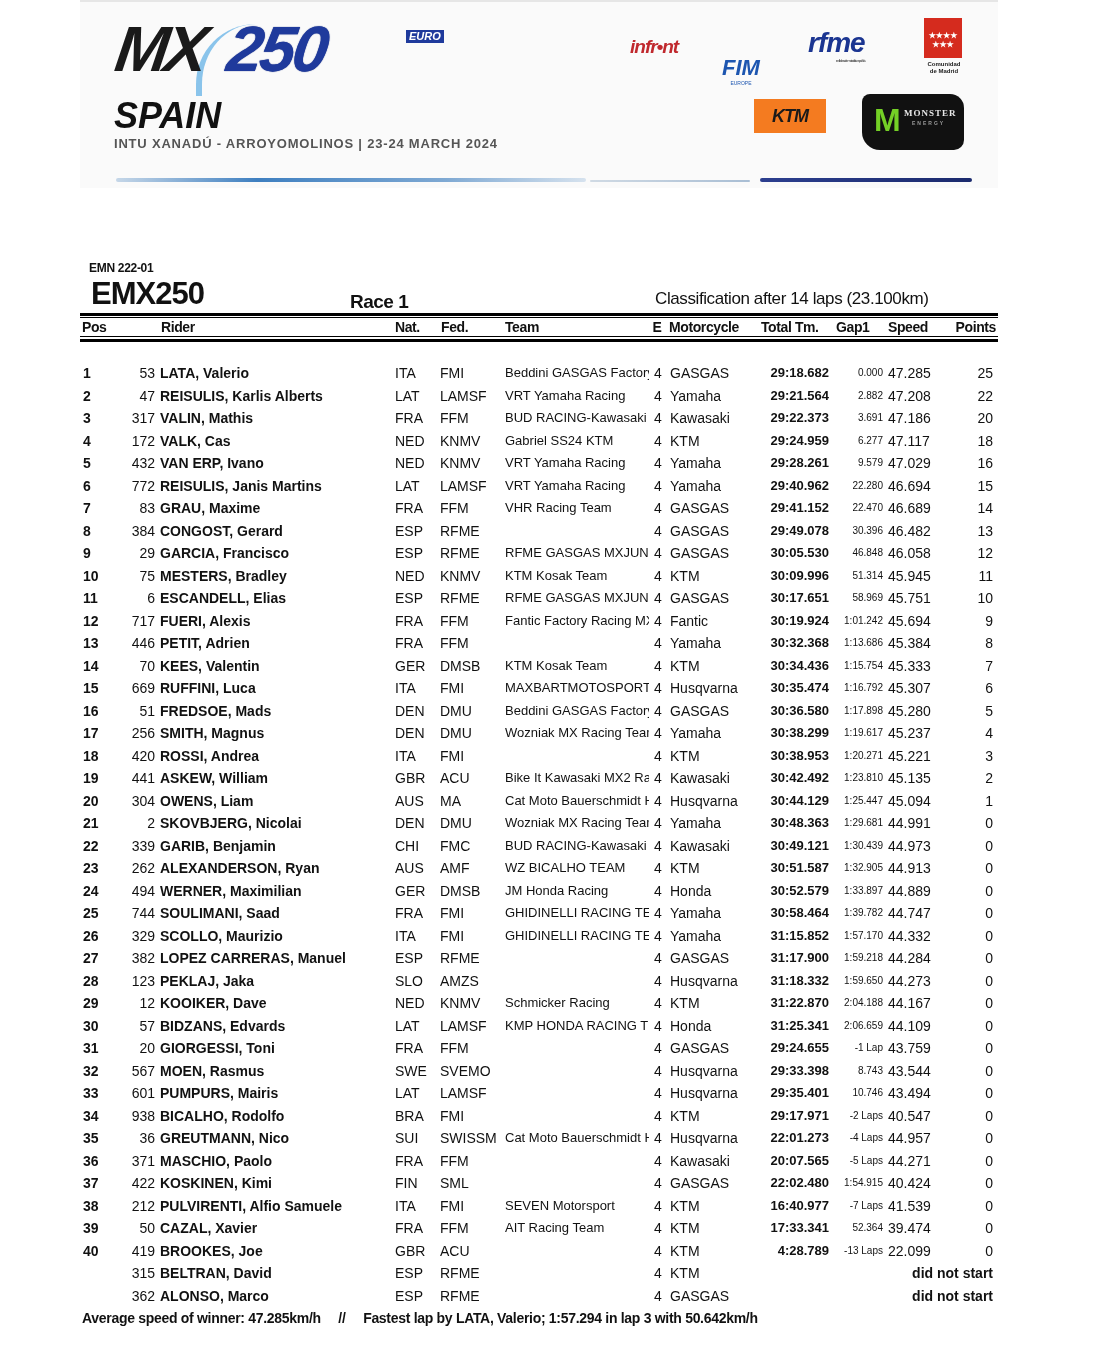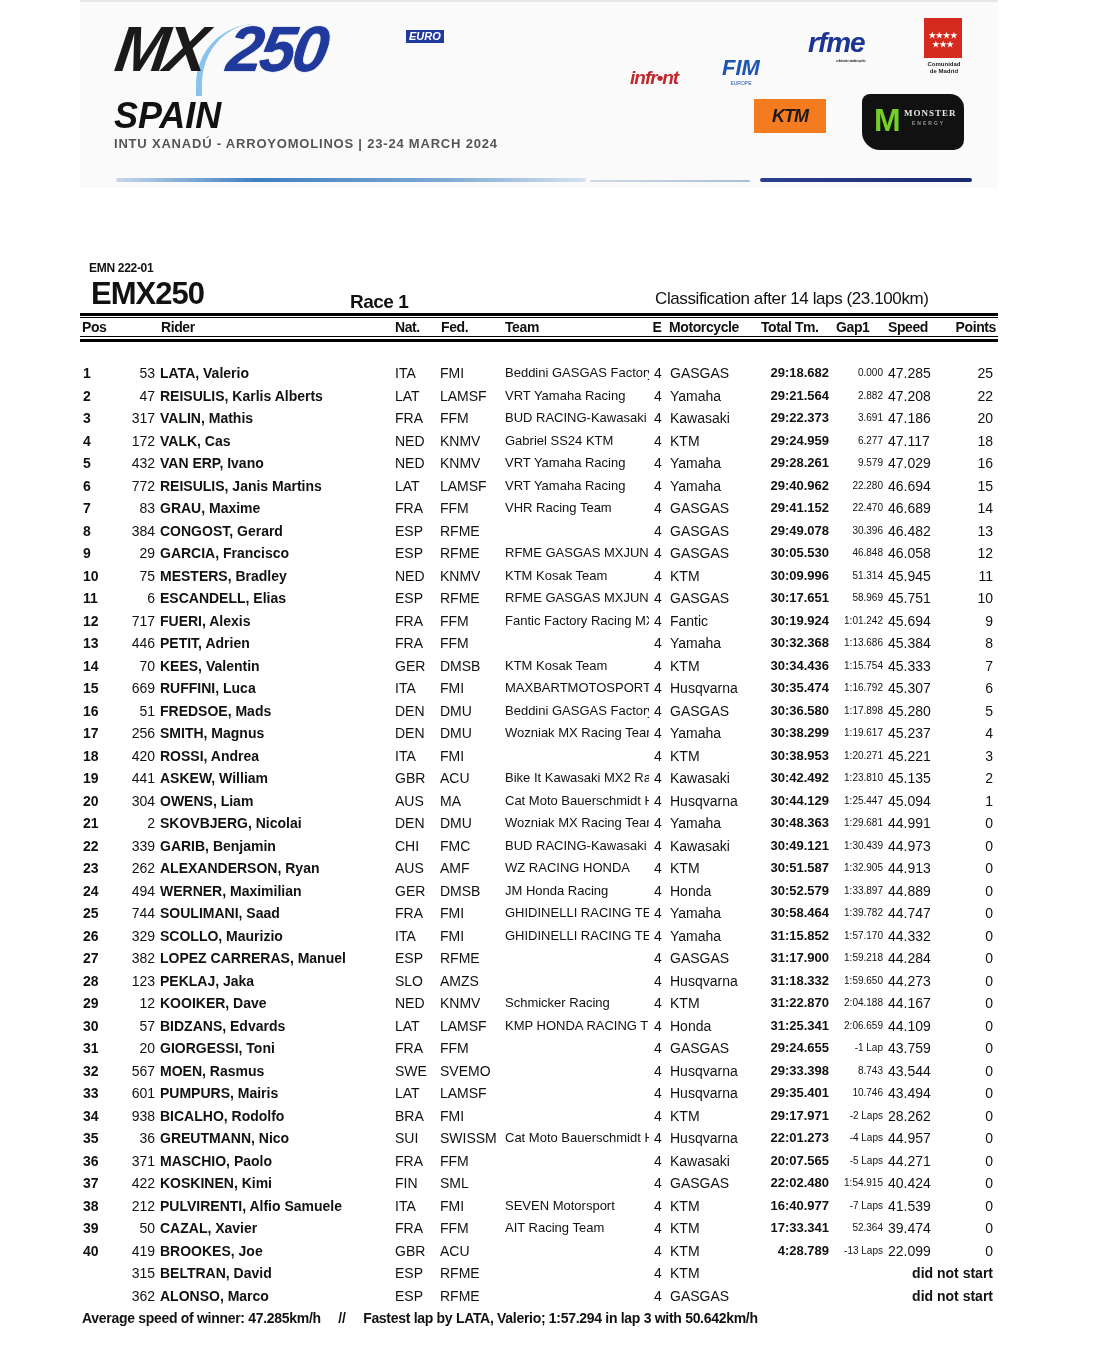--- a/index.html
+++ b/index.html
@@ -14,21 +14,21 @@
   .mx-logo .euro { position: absolute; left: 290px; top: 14px; background: #1f3a9c; color: #fff; font: italic 700 11px/13px "Liberation Sans", sans-serif; padding: 0 3px; }
   .mx-logo .swoosh { position: absolute; left: 80px; top: 8px; width: 130px; height: 72px; border-left: 6px solid #6fb7e8; border-radius: 60px 0 0 0; opacity: .8; }
   .spain { position: absolute; left: 34px; top: 95px; font: italic 900 36px/38px "Liberation Sans", sans-serif; color: #111; }
   .venue { position: absolute; left: 34px; top: 134px; font: 700 13px/16px "Liberation Sans", sans-serif; color: #555; letter-spacing: .8px; }
   .stripe { position: absolute; top: 176px; height: 4px; border-radius: 3px; }
   .stripe.s1 { left: 36px; width: 470px; background: linear-gradient(90deg, #c6d7e8, #3e7fc0 30%, #7fa9d3 70%, #d6e2ee); }
   .stripe.s2 { left: 510px; width: 160px; background: linear-gradient(90deg, #d0dae4, #a9bed4); height: 2px; top: 178px; }
   .stripe.s3 { left: 680px; width: 212px; background: linear-gradient(90deg, #2c3f8f, #1b2a6d); }
 
   .spon { position: absolute; }
-  .infront { left: 550px; top: 34px; font: italic 900 19px/22px "Liberation Sans", sans-serif; color: #c0282d; letter-spacing: -1px; margin-top: 31px; }
+  .infront { left: 550px; top: 34px; font: italic 900 19px/22px "Liberation Sans", sans-serif; color: #c0282d; letter-spacing: -1px; }
   .fim { left: 642px; top: 32px; font: italic 900 22px/24px "Liberation Sans", sans-serif; color: #1d56b0; margin-top: 22px; }
   .fim small { display: block; font: 400 5px/6px "Liberation Sans", sans-serif; color: #1d56b0; text-align: center; }
   .rfme { left: 728px; top: 26px; font: italic 900 28px/30px "Liberation Sans", sans-serif; color: #1b3591; letter-spacing: -1px; }
   .rfme small { display: block; font: 400 4px/5px "Liberation Sans", sans-serif; color: #555; text-align: right; }
   .madrid { left: 844px; top: 16px; width: 40px; }
   .madrid .flag { width: 38px; height: 40px; background: #d52b1e; color: #fff; font: 700 8px/9px "Liberation Sans", sans-serif; text-align: center; padding-top: 13px; letter-spacing: 0; }
   .madrid .cap { font: 700 6px/7px "Liberation Sans", sans-serif; color: #222; text-align: center; margin-top: 3px; }
   .ktm { left: 674px; top: 97px; width: 72px; height: 34px; background: #f47b20; color: #1a1a1a; font: italic 900 18px/34px "Liberation Sans", sans-serif; text-align: center; letter-spacing: -1px; }
   .monster { left: 782px; top: 92px; width: 102px; height: 56px; background: #111; border-radius: 8px 14px 10px 18px; }
   .monster .claw { position: absolute; left: 12px; top: 8px; color: #74d026; font: 900 32px/36px "Liberation Sans", sans-serif; letter-spacing: -3px; }
@@ -450,21 +450,21 @@
       <span class="c c-gap">1:30.439</span>
       <span class="c c-speed">44.973</span>
       <span class="c c-pts">0</span>
     </div>
     <div class="row" style="top: 857px;">
       <span class="c c-pos">23</span>
       <span class="c c-num">262</span>
       <span class="c c-rider">ALEXANDERSON, Ryan</span>
       <span class="c c-nat">AUS</span>
       <span class="c c-fed">AMF</span>
-      <span class="c c-team">WZ RACING HONDA</span>
+      <span class="c c-team">WZ BICALHO TEAM</span>
       <span class="c c-e">4</span>
       <span class="c c-moto">KTM</span>
       <span class="c c-time">30:51.587</span>
       <span class="c c-gap">1:32.905</span>
       <span class="c c-speed">44.913</span>
       <span class="c c-pts">0</span>
     </div>
     <div class="row" style="top: 879.5px;">
       <span class="c c-pos">24</span>
       <span class="c c-num">494</span>
@@ -609,21 +609,21 @@
       <span class="c c-pos">34</span>
       <span class="c c-num">938</span>
       <span class="c c-rider">BICALHO, Rodolfo</span>
       <span class="c c-nat">BRA</span>
       <span class="c c-fed">FMI</span>
       <span class="c c-team"></span>
       <span class="c c-e">4</span>
       <span class="c c-moto">KTM</span>
       <span class="c c-time">29:17.971</span>
       <span class="c c-gap">-2 Laps</span>
-      <span class="c c-speed">28.262</span>
+      <span class="c c-speed">40.547</span>
       <span class="c c-pts">0</span>
     </div>
     <div class="row" style="top: 1127px;">
       <span class="c c-pos">35</span>
       <span class="c c-num">36</span>
       <span class="c c-rider">GREUTMANN, Nico</span>
       <span class="c c-nat">SUI</span>
       <span class="c c-fed">SWISSM</span>
       <span class="c c-team">Cat Moto Bauerschmidt Husqvarna</span>
       <span class="c c-e">4</span>

